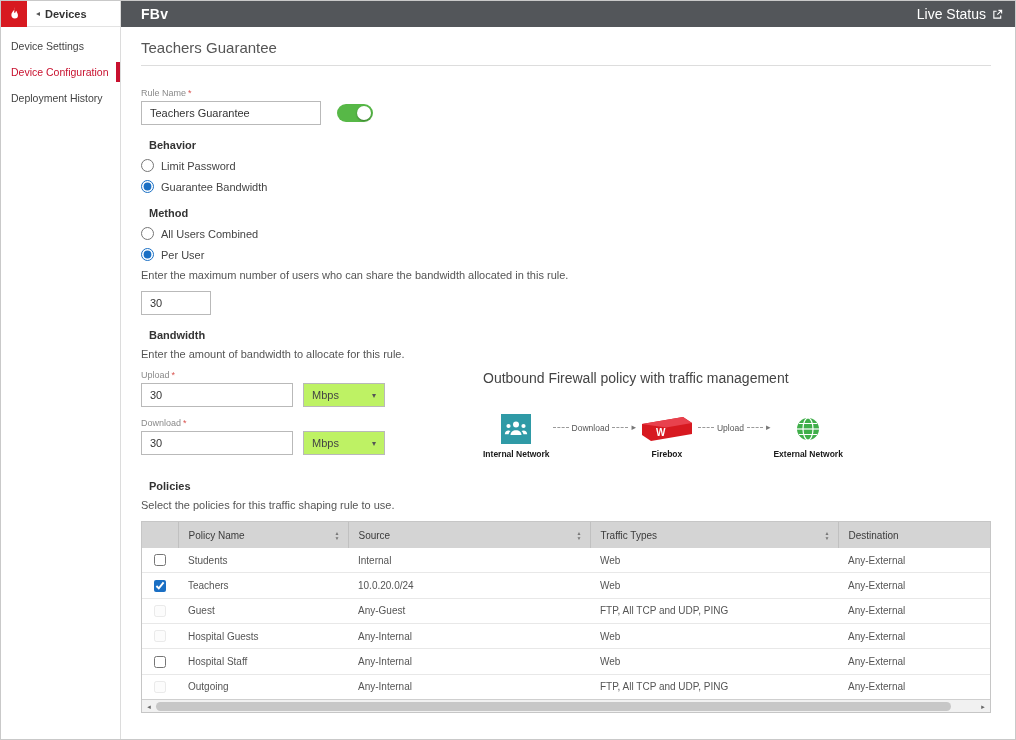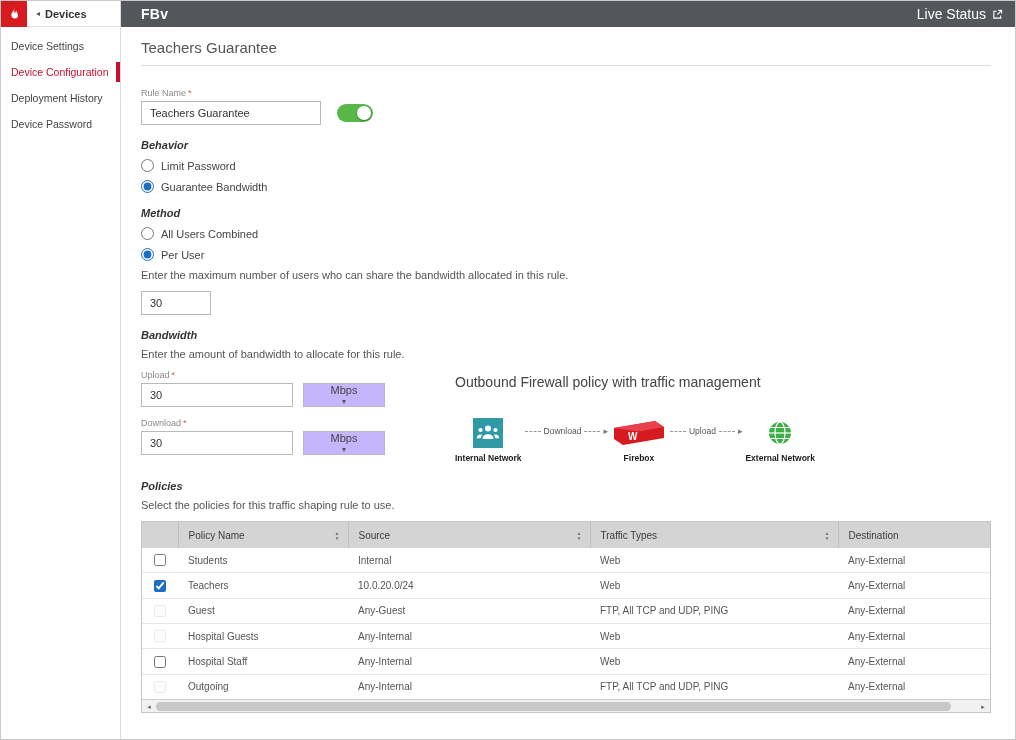--- a/index.html
+++ b/index.html
@@ -33,34 +33,34 @@
   .content { flex: 1; padding: 12px 24px 0 20px; overflow: hidden; }
   .page-title { font-size: 15px; font-weight: normal; color: #555; padding-bottom: 9px; border-bottom: 1px solid #ddd; margin-bottom: 22px; }
 
   .field-label { font-size: 9px; color: #8a8a8a; margin-bottom: 3px; }
   .req { color: #d9534f; margin-left: 2px; }
   .text-input { border: 1px solid #b9b9b9; height: 24px; padding: 0 8px; font-size: 11px; color: #333; width: 180px; font-family: inherit; background: #fff; }
   .rule-row { display: flex; align-items: center; gap: 16px; margin-bottom: 14px; }
   .toggle { width: 36px; height: 18px; border-radius: 9px; background: #57b847; position: relative; cursor: pointer; display: inline-block; }
   .toggle::after { content: ""; position: absolute; right: 2px; top: 2px; width: 14px; height: 14px; border-radius: 50%; background: #fff; box-shadow: 0 1px 2px rgba(0,0,0,.35); }
 
-  .section-label { font-size: 11px; font-weight: bold; color: #333; margin: 14px 0 7px; display: flex; align-items: center; gap: 6px; font-style: italic; }
+  .section-label { font-size: 11px; font-weight: bold; color: #333; margin: 14px 8px 7px; display: flex; align-items: center; gap: 6px; }
   .help-icon { width: 13px; height: 13px; border-radius: 50%; background: #0e9aa7; color: #fff; font-size: 9px; font-weight: bold; display: inline-flex; align-items: center; justify-content: center; cursor: pointer; }
 
   .radio-row { display: flex; align-items: center; gap: 7px; font-size: 11px; color: #444; margin: 8px 0; cursor: pointer; }
   input[type=radio] { accent-color: #1a6fc4; width: 13px; height: 13px; margin: 0; cursor: pointer; }
   .desc { font-size: 11px; color: #555; margin: 2px 0 10px; }
   .small-input { width: 70px; }
 
   
-  .bandwidth-flex { display: flex; gap: 52px; align-items: center; }
+  .bandwidth-flex { display: flex; gap: 80px; align-items: flex-start; }
   .bw-left { width: 262px; flex: 0 0 262px; }
   .bw-row { display: flex; gap: 10px; margin-bottom: 11px; }
   .bw-input { width: 152px; }
-  .select { border: 1px solid #b9b9b9; height: 24px; width: 82px; display: flex; align-items: center; justify-content: space-between; padding: 0 8px; font-size: 11px; color: #444; cursor: pointer; background: #c4b5fd; flex-direction: column; }
+  .select { border: 1px solid #b9b9b9; height: 24px; width: 82px; display: flex; align-items: center; justify-content: space-between; padding: 0 8px; font-size: 11px; color: #444; cursor: pointer; background: #bef264; }
   .chevron { font-size: 8px; color: #555; }
 
   
   .diagram { padding-top: 0; }
   .diagram-title { font-size: 14px; color: #444; margin-bottom: 28px; }
   .diagram-row { display: flex; align-items: center; }
   .node { display: flex; flex-direction: column; align-items: center; gap: 5px; }
   .node-label { font-size: 8.5px; font-weight: bold; color: #1a1a1a; white-space: nowrap; }
   .connector { display: flex; align-items: center; font-size: 8.5px; color: #555; margin: 0 3px 18px; gap: 3px; }
   .dash { width: 16px; border-top: 1px dashed #9a9a9a; display: inline-block; }
@@ -95,21 +95,20 @@
           <path fill="#ffffff" d="M12.5 2c1.2 4.4-5.5 6.8-5.5 12.3A5.3 5.3 0 0 0 12.3 20a5.3 5.3 0 0 0 5.2-5.7c-.3-2.9-2.2-3.9-2.3-6.7-1.9 1-1.4 3.4-2.9 3.4-1.4 0-.3-5.4.2-9z"></path>
         </svg>
       </div>
       <span class="back-icon">◂</span>
       <span class="sidebar-title">Devices</span>
     </div>
     <nav class="nav">
         <div class="nav-item">Device Settings</div>
         <div class="nav-item active">Device Configuration</div>
         <div class="nav-item">Deployment History</div>
-        <div class="nav-item">Device Password</div>
       </nav>
   </aside>
 
   <div class="main">
     <header class="topbar">
       <span class="topbar-title">FBv</span>
       <div class="live-status">
         <span>Live Status</span>
         <svg width="11" height="11" viewBox="0 0 12 12">
           <path d="M5 2.5H2v7.5h7.5V7" fill="none" stroke="#ffffff" stroke-width="1.2"></path>

